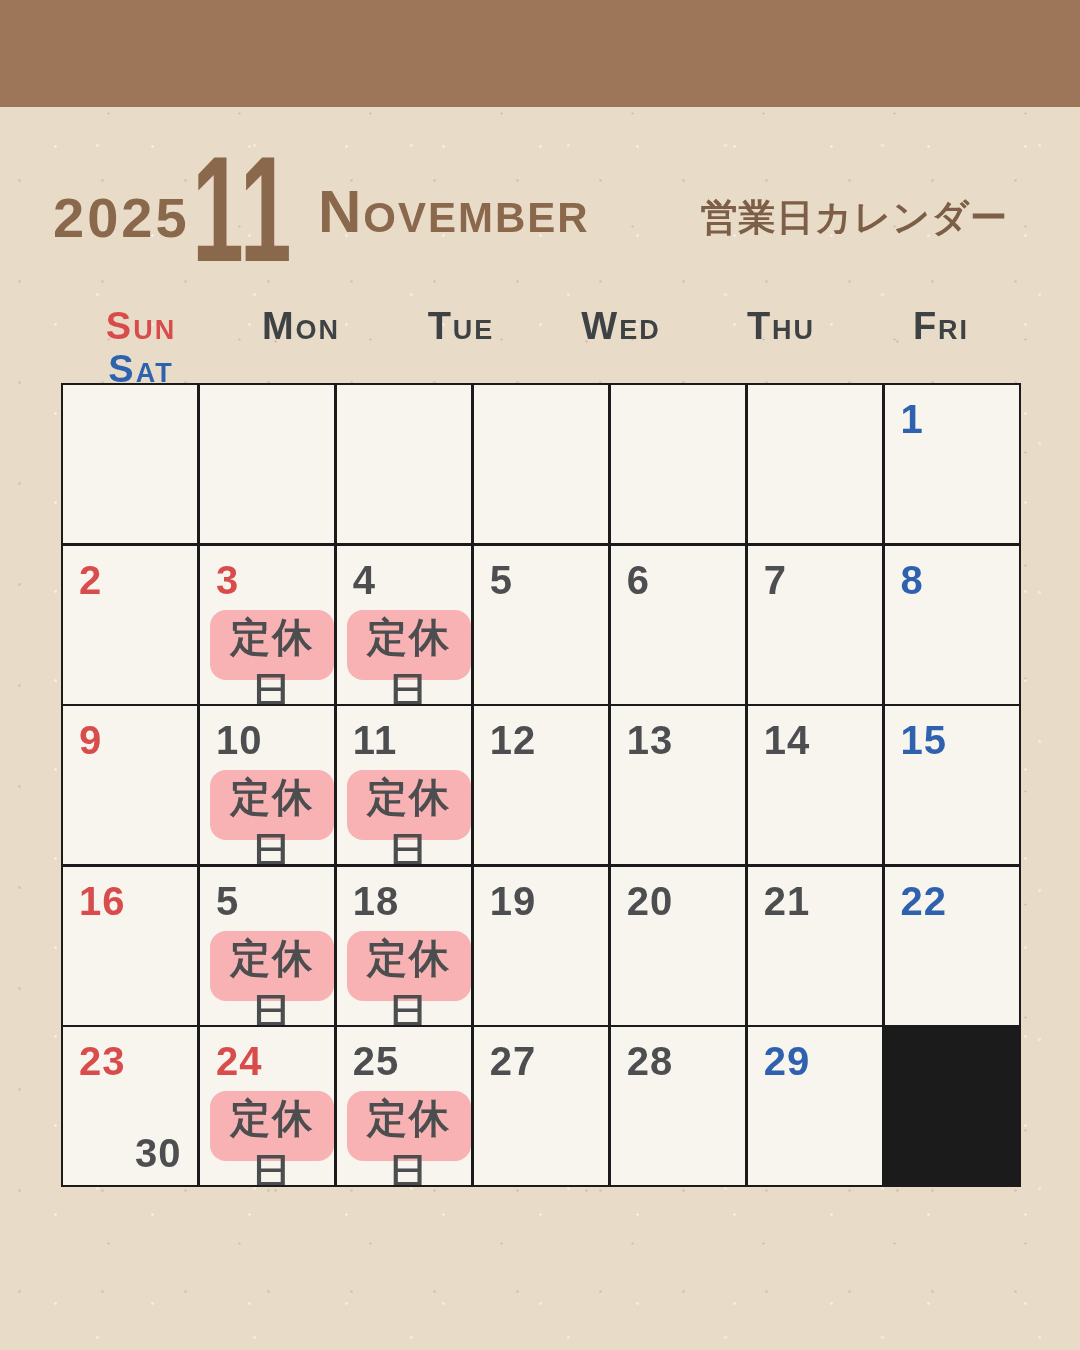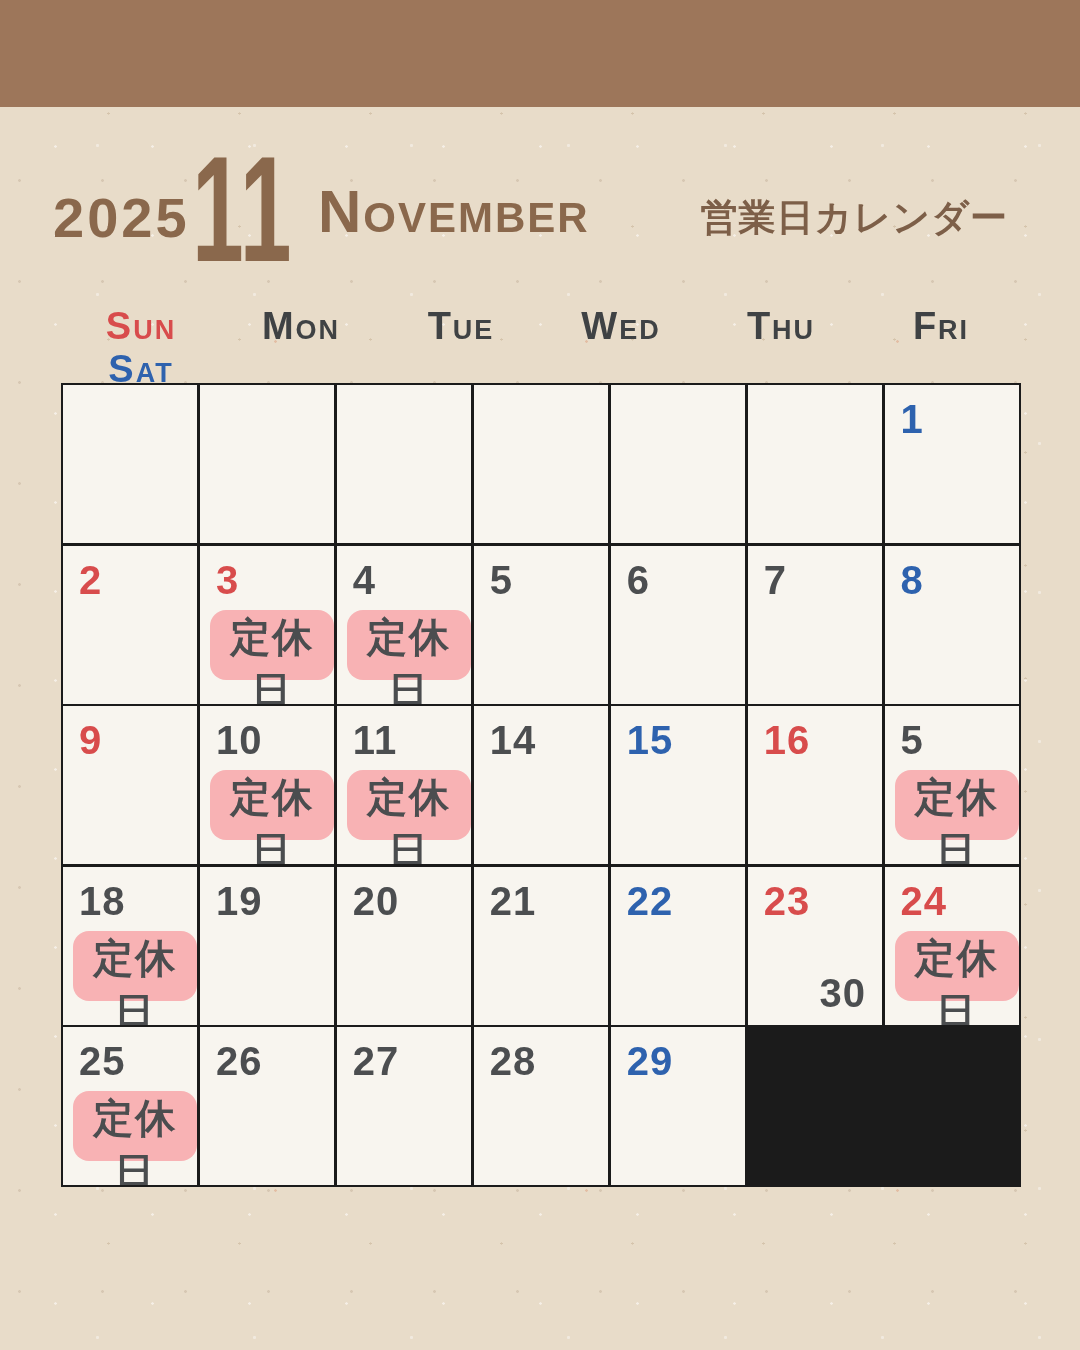--- a/index.html
+++ b/index.html
@@ -146,20 +146,26 @@
       </div>
       <div class="cell">
         <span class="daynum t-sat">8</span>
       </div>
       <div class="cell">
         <span class="daynum t-sun">9</span>
       </div>
       <div class="cell"><span class="daynum t-normal">10</span><span class="badge">定休日</span></div>
       <div class="cell"><span class="daynum t-normal">11</span><span class="badge">定休日</span></div>
       <div class="cell">
+        <span class="daynum t-normal">12</span>
+      </div>
+      <div class="cell">
+        <span class="daynum t-normal">13</span>
+      </div>
+      <div class="cell">
         <span class="daynum t-normal">14</span>
       </div>
       <div class="cell">
         <span class="daynum t-sat">15</span>
       </div>
       <div class="cell">
         <span class="daynum t-sun">16</span>
       </div>
       <div class="cell"><span class="daynum t-normal">5</span><span class="badge">定休日</span></div>
       <div class="cell"><span class="daynum t-normal">18</span><span class="badge">定休日</span></div>
@@ -175,23 +181,20 @@
       <div class="cell">
         <span class="daynum t-sat">22</span>
       </div>
       <div class="cell">
         <span class="daynum t-sun">23</span>
         <span class="extra-day t-sun">30</span>
       </div>
       <div class="cell"><span class="daynum t-holiday">24</span><span class="badge">定休日</span></div>
       <div class="cell"><span class="daynum t-normal">25</span><span class="badge">定休日</span></div>
       <div class="cell">
-        <span class="daynum t-normal">26</span>
-      </div>
-      <div class="cell">
         <span class="daynum t-normal">27</span>
       </div>
       <div class="cell">
         <span class="daynum t-normal">28</span>
       </div>
       <div class="cell">
         <span class="daynum t-sat">29</span>
       </div>
     </div>
 </div>

